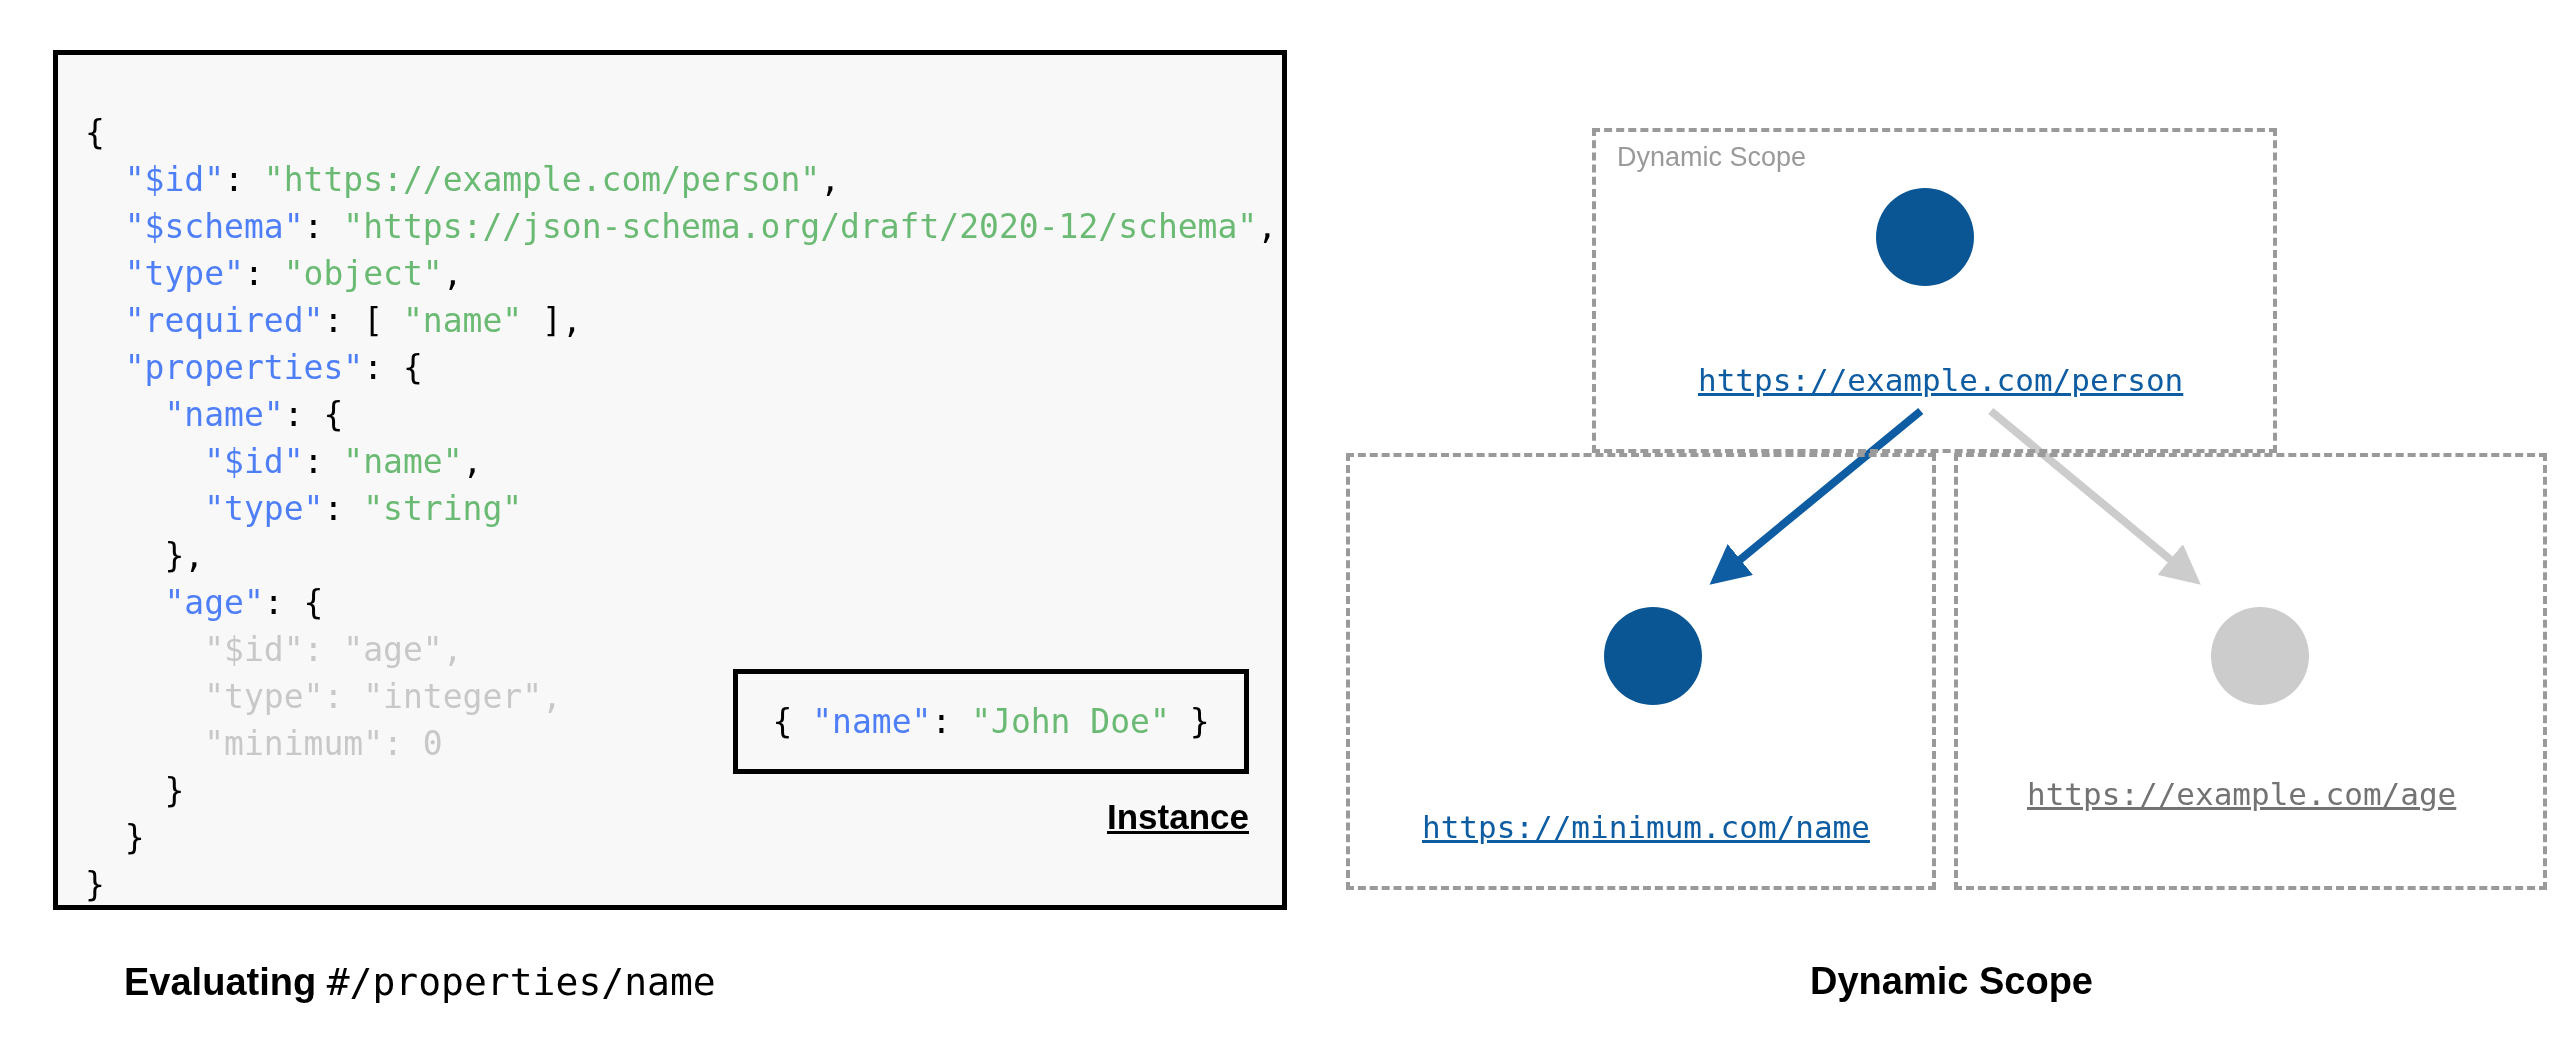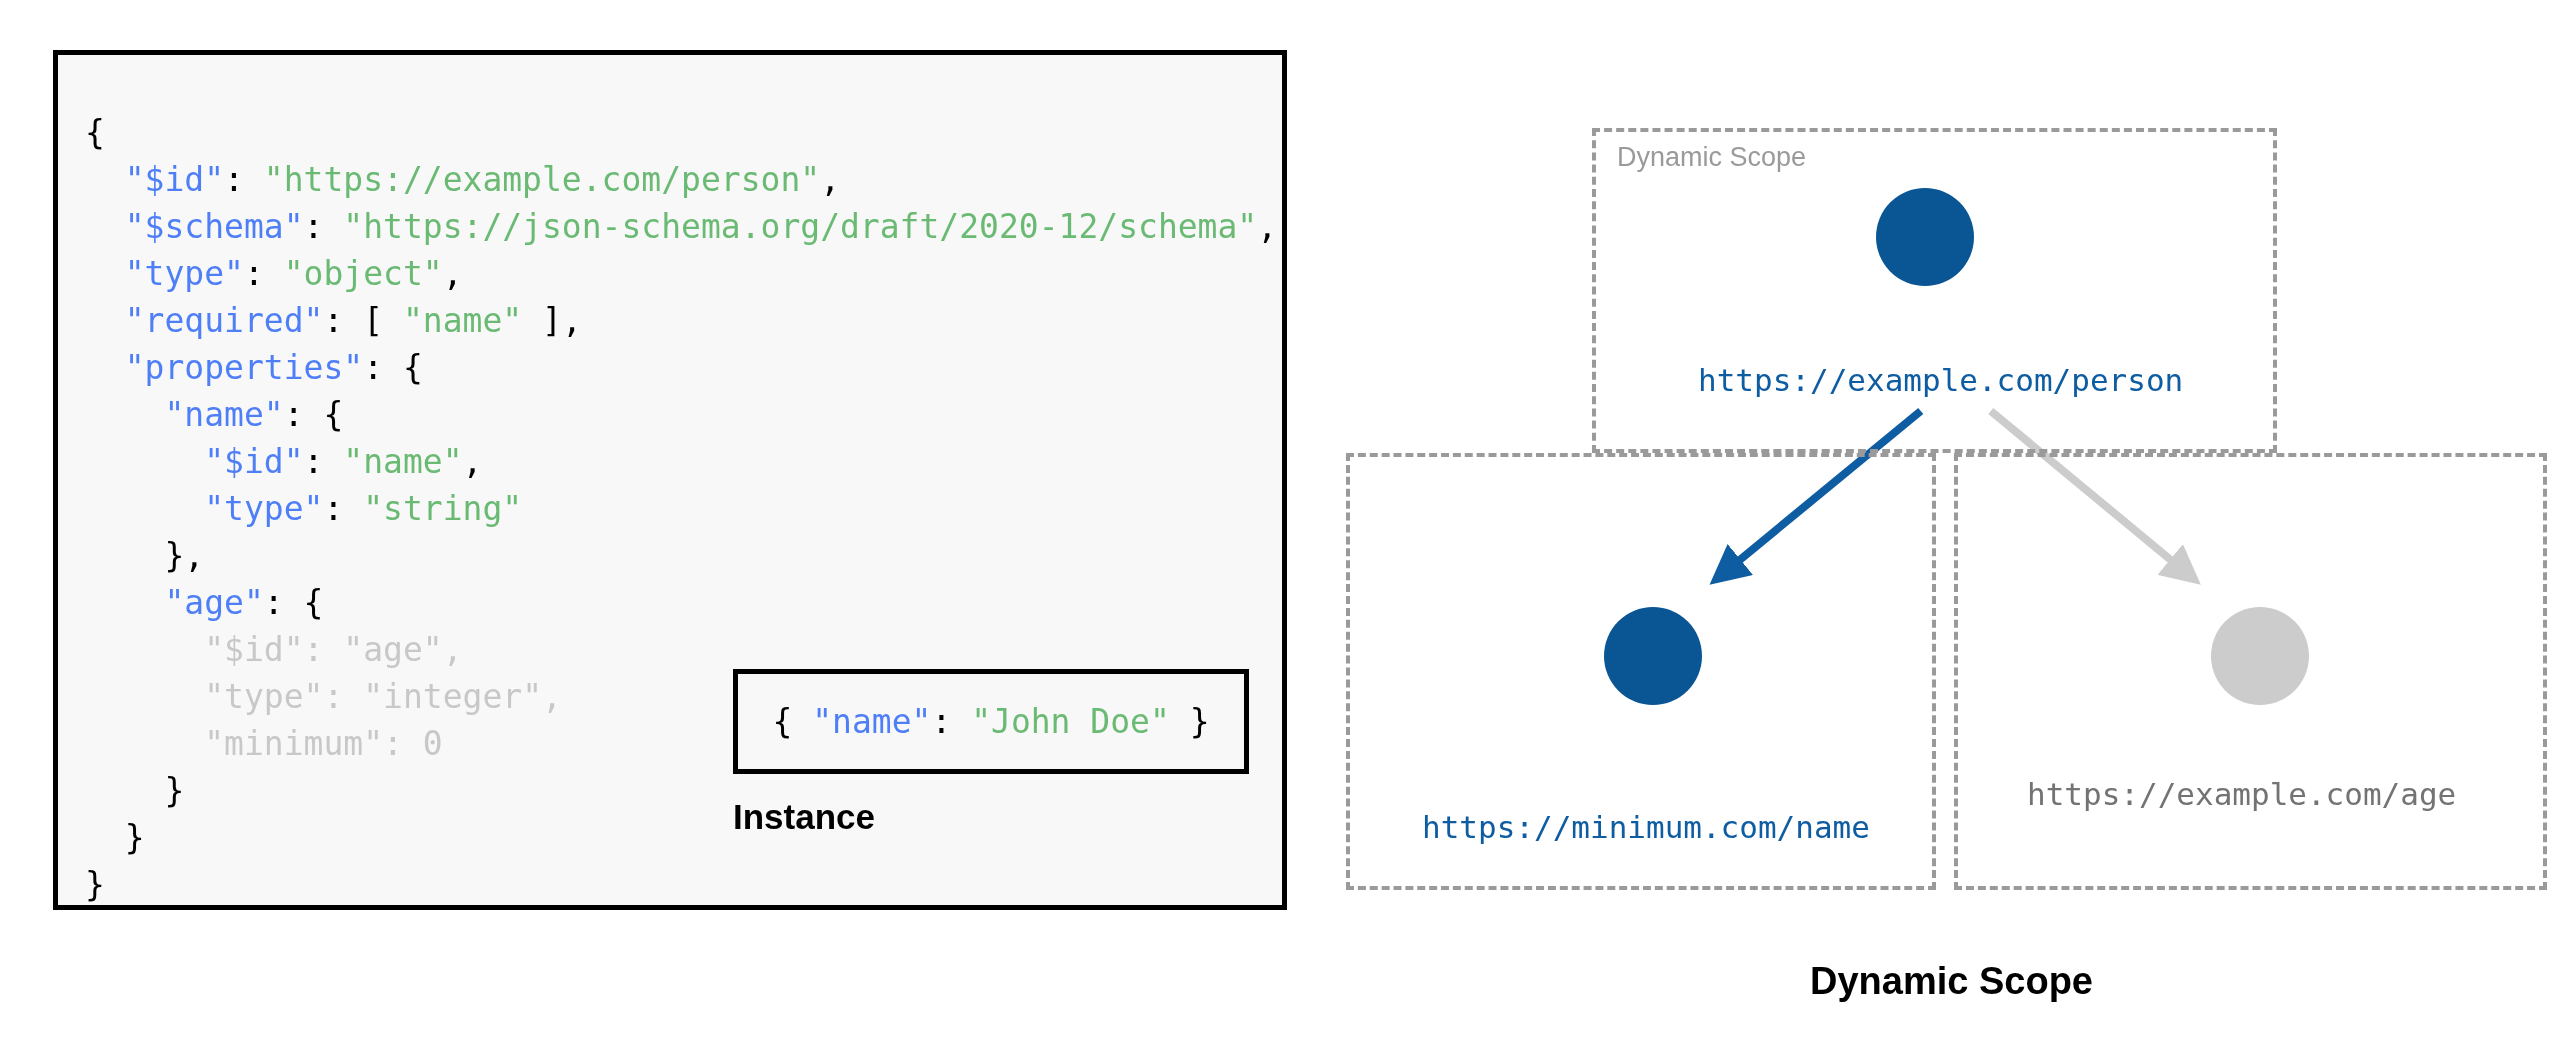--- a/index.html
+++ b/index.html
@@ -57,25 +57,26 @@
   }
   #instance-text {
     font-family: "DejaVu Sans Mono", "Liberation Mono", monospace;
     font-size: 33px;
     white-space: pre;
   }
   #instance-label {
     position: absolute;
     left: 733px; top: 797px;
     width: 516px;
-    text-align: left;
+    text-align: right;
     font-family: "Liberation Sans", sans-serif;
     font-weight: bold;
     font-size: 35px;
     color: #000000;
+    text-decoration: underline;
   }
 
   #left-caption {
     position: absolute;
     left: 124px; top: 960px;
     font-size: 38px;
     color: #000000;
     white-space: nowrap;
   }
   #left-caption .cap-bold {
@@ -129,20 +130,21 @@
     left: 884px; top: 607px;
     width: 98px; height: 98px;
     background: #cccccc;
   }
 
   .node-label {
     position: absolute;
     font-family: "DejaVu Sans Mono", "Liberation Mono", monospace;
     font-size: 31px;
     white-space: nowrap;
+    text-decoration: underline;
   }
   #label-person { left: 371px;  top: 362px;  color: #0e5ca1; }
   #label-name   { left: 95px;  top: 809px; color: #0e5ca1; }
   #label-age    { left: 700px; top: 776px; color: #737373; }
 
   #arrows-svg {
     position: absolute;
     left: 0; top: 0;
     width: 1249px; height: 1053px;
     pointer-events: none;
@@ -183,20 +185,23 @@
 <span>  <span class="p">}</span></span>
 <span><span class="p">}</span></span></pre>
   </div>
 
   <div id="instance-box">
     <span id="instance-text"><span class="p">{ </span><span class="k">"name"</span><span class="p">: </span><span class="s">"John Doe"</span><span class="p"> }</span></span>
   </div>
 
   <div id="instance-label">Instance</div>
 
+  <div id="left-caption">
+    <span class="cap-bold">Evaluating </span><span class="cap-mono">#/properties/name</span>
+  </div>
 
 </div>
 
 <div id="right-panel">
 
   <svg id="arrows-svg" viewBox="0 0 2194 1850" xmlns="http://www.w3.org/2000/svg">
     <defs>
       <marker id="arrowhead-blue" markerWidth="5" markerHeight="5" refX="3.6" refY="2.5" orient="auto" markerUnits="strokeWidth">
         <path d="M0,0 L5,2.5 L0,5 z" fill="#0e5ca1"></path>
       </marker>

